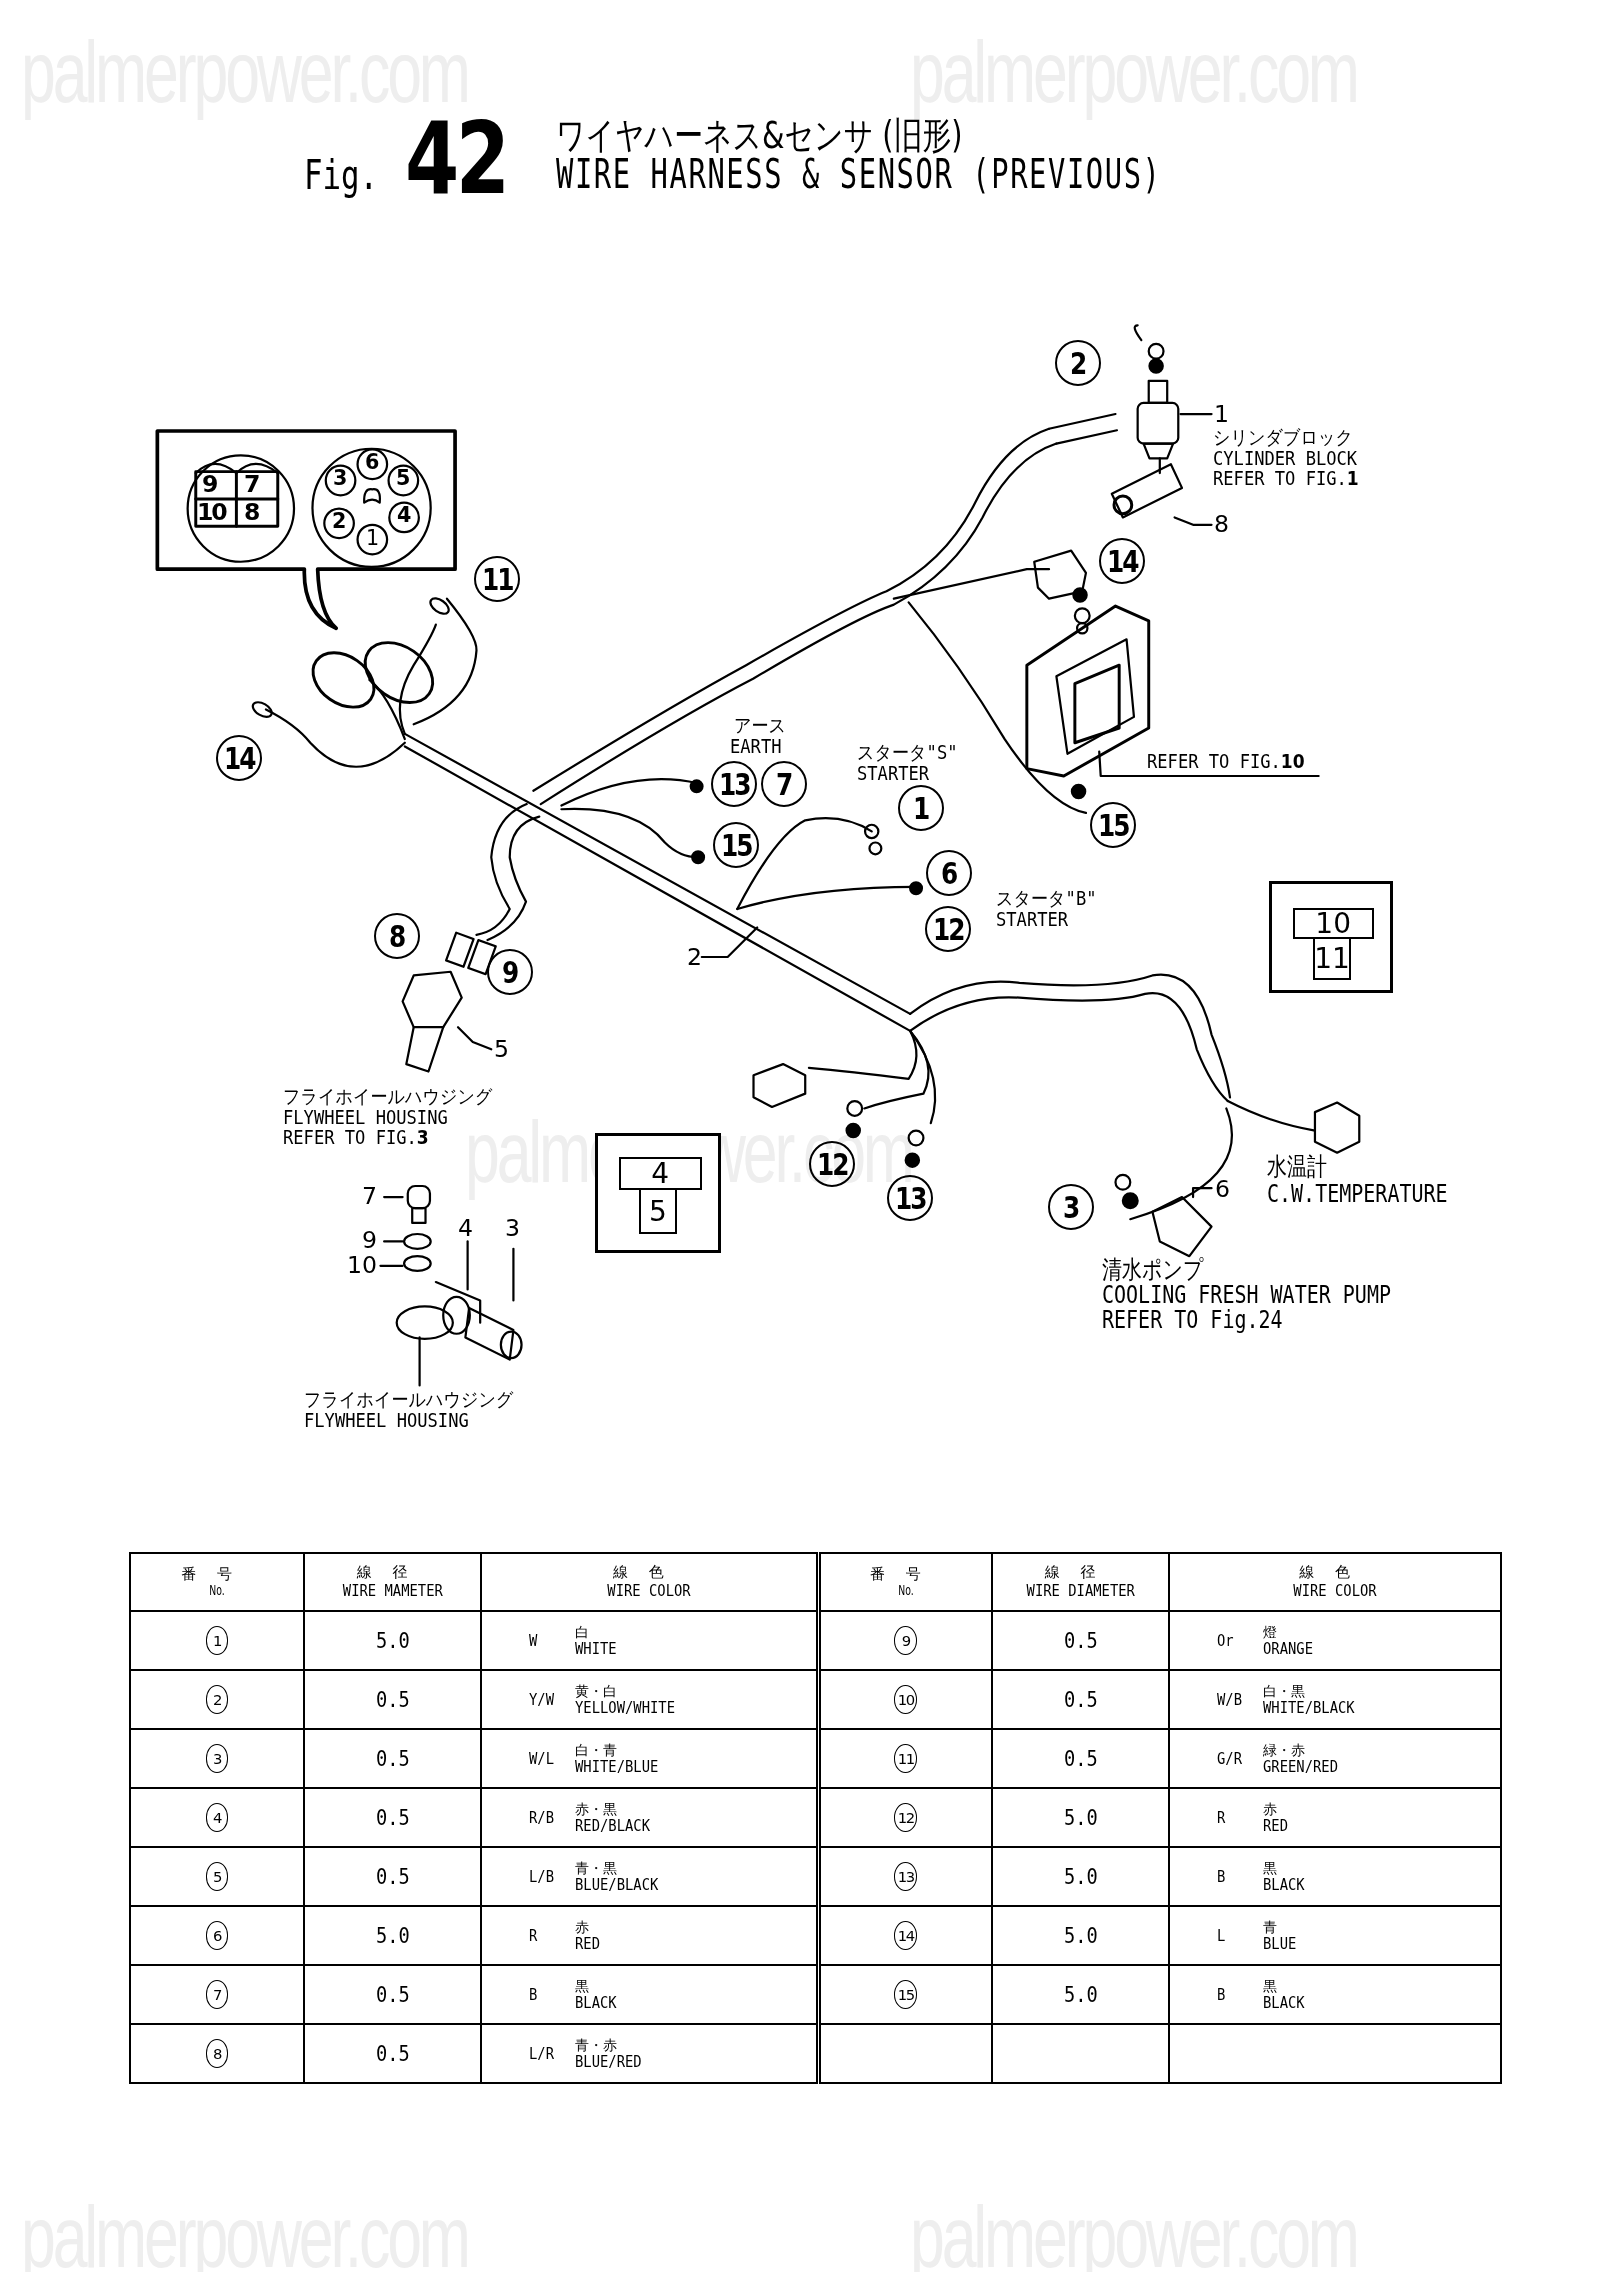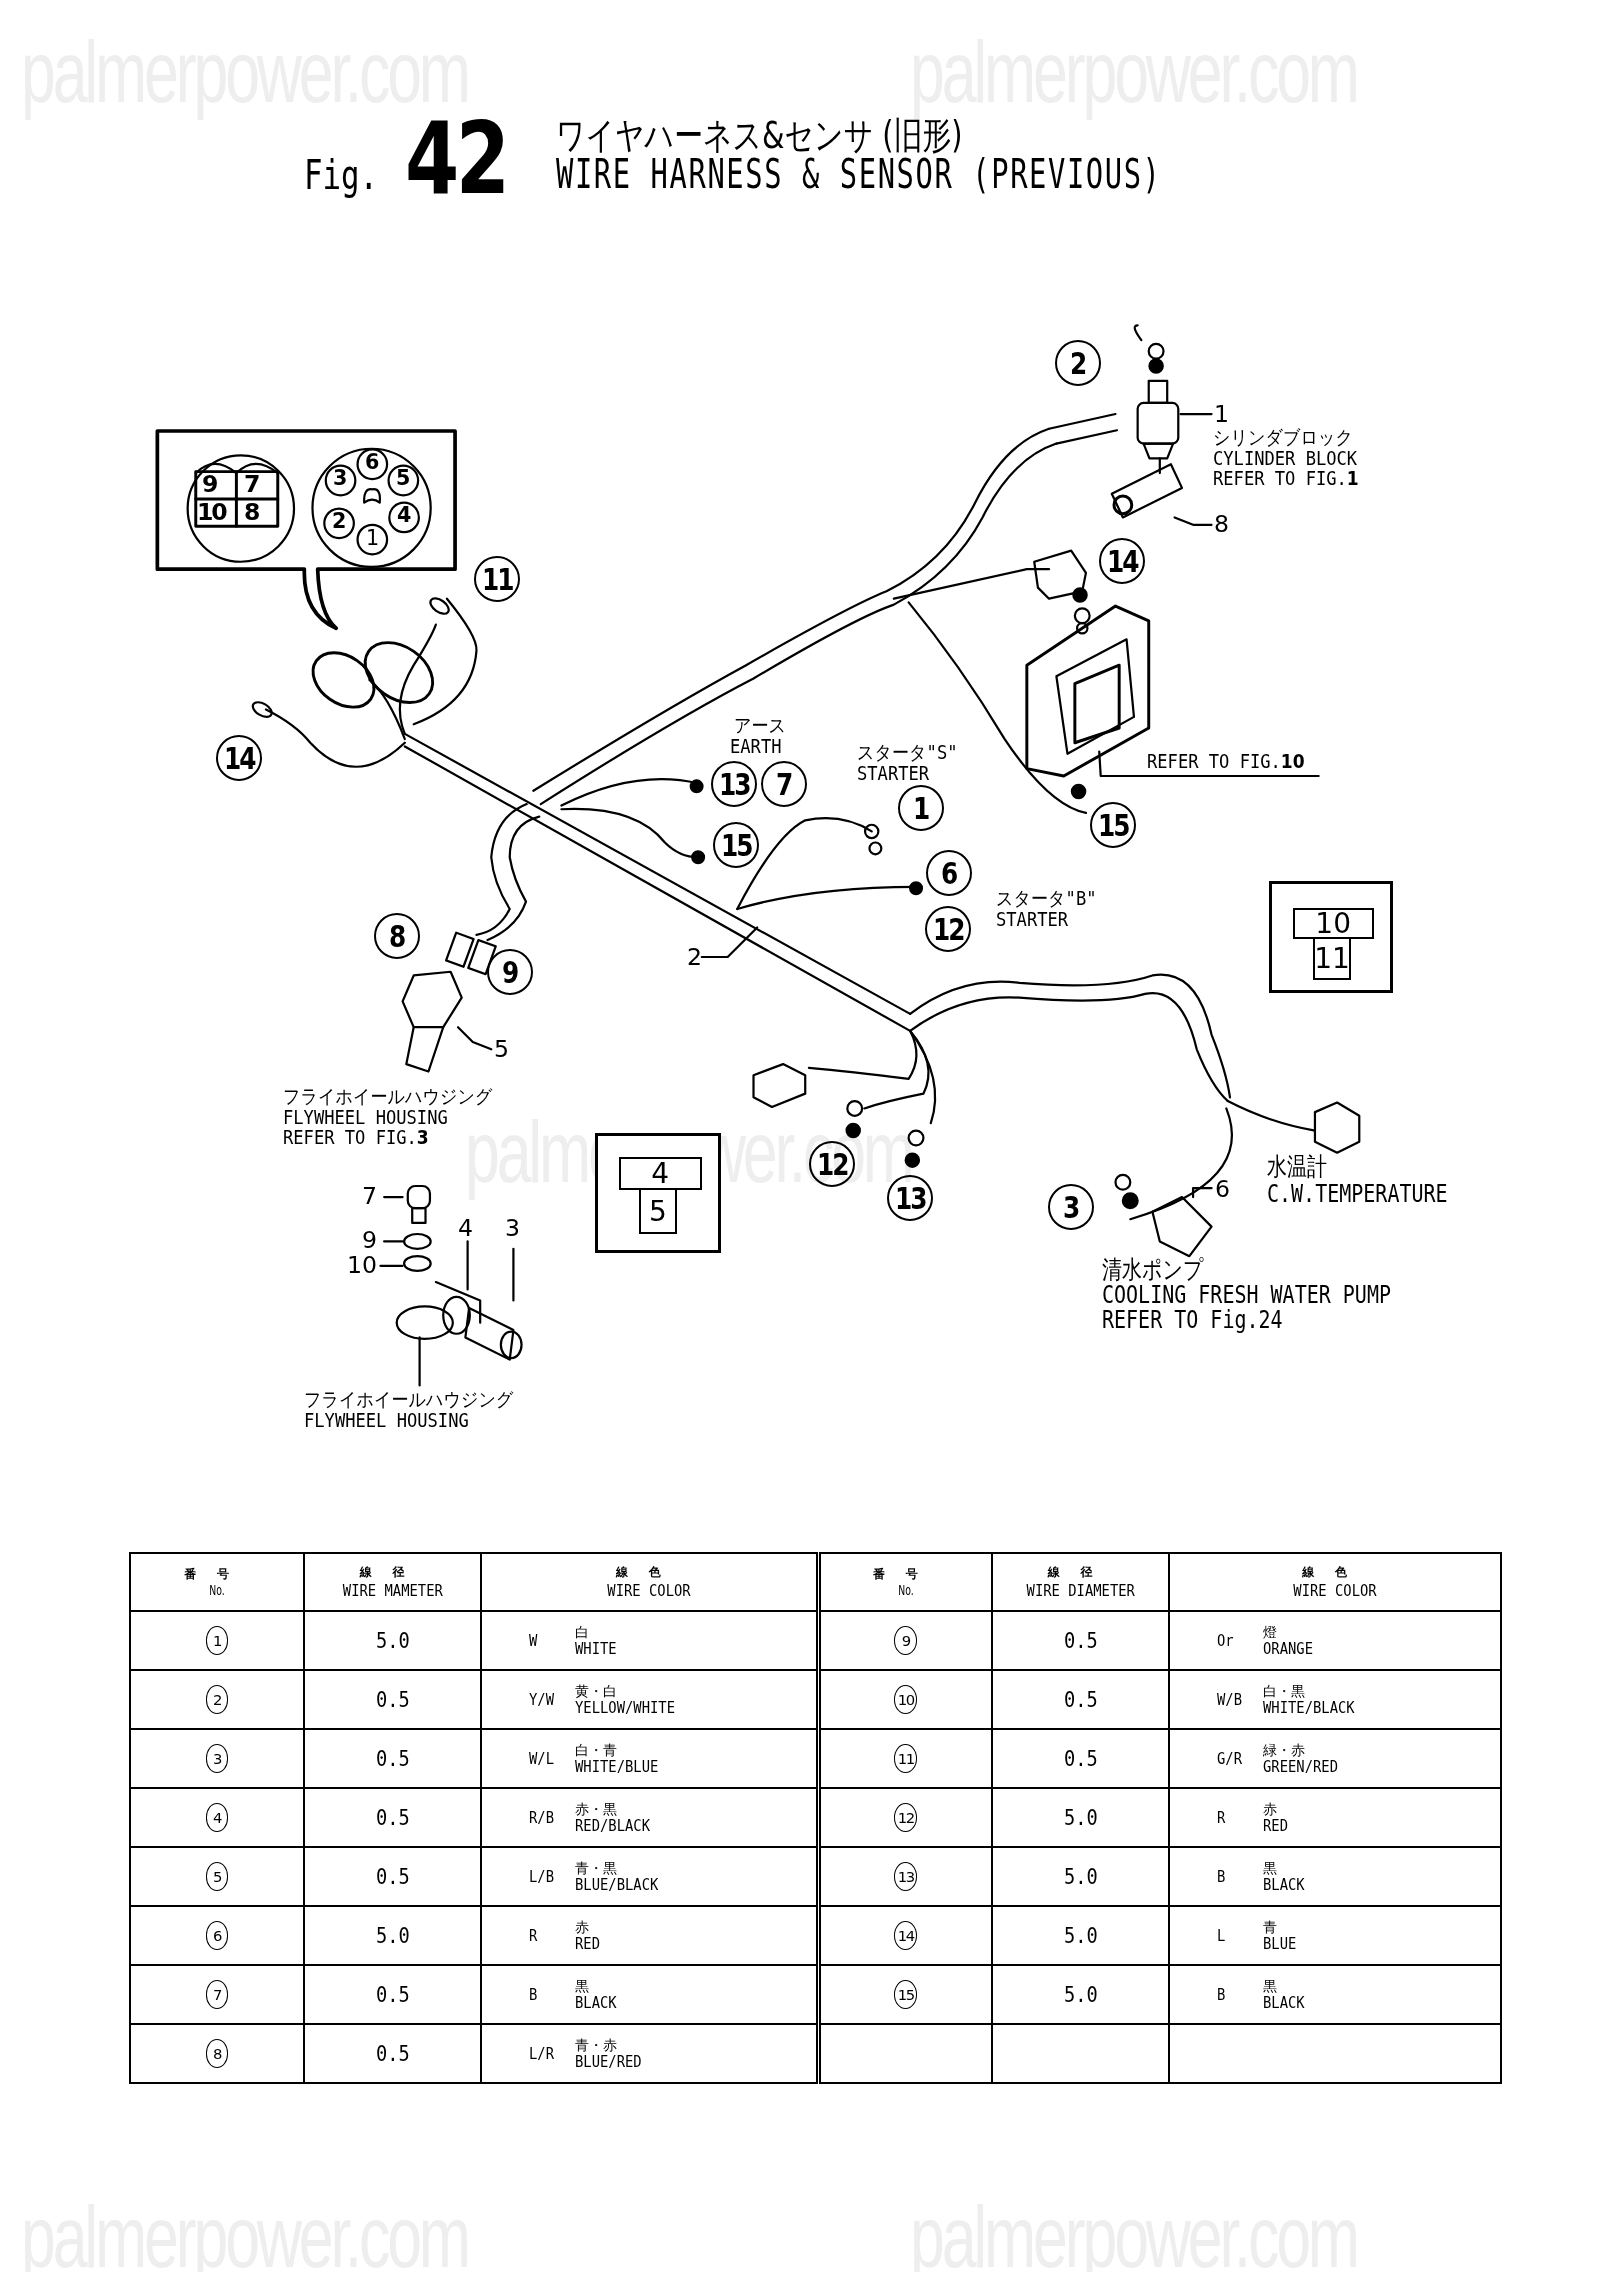--- a/index.html
+++ b/index.html
@@ -17,21 +17,21 @@
   .callout span { transform:scaleX(0.8); display:inline-block; }
   .ref { position:absolute; font-family:"DejaVu Sans",sans-serif; font-size:23.6px; z-index:2; line-height:1; }
   .keybox { position:absolute; border:3px solid #000; background:#fff; z-index:2; box-sizing:border-box; }
   .keybox .top { position:absolute; border:2.2px solid #000; box-sizing:border-box; display:flex; align-items:center; justify-content:center; font-family:"DejaVu Sans",sans-serif; font-size:28px; }
   .keybox .bot { position:absolute; border:2.2px solid #000; box-sizing:border-box; display:flex; align-items:center; justify-content:center; font-family:"DejaVu Sans",sans-serif; font-size:28px; }
   
   #wire-table { position:absolute; left:129px; top:1552px; width:1373px; border-collapse:collapse; z-index:2; table-layout:fixed; }
   #wire-table td, #wire-table th { border:2.2px solid #000; height:57px; padding:0; text-align:center; vertical-align:middle; font-weight:normal; }
   #wire-table th { height:56px; }
   #wire-table .dbl { border-left:5.9px double #000; }
-  .hjp { font-family:"DejaVu Sans",sans-serif; font-size:12px; font-weight:bold; letter-spacing:20.7px; line-height:17.7px; }
+  .hjp { font-family:"DejaVu Sans",sans-serif; font-size:15px; font-weight:normal; letter-spacing:20.7px; line-height:17.7px; }
   .hen { font-family:"DejaVu Sans Mono",monospace; font-size:16.3px; line-height:19px; transform:scaleX(0.85); display:inline-block; }
   .hno { font-family:"DejaVu Sans",sans-serif; font-size:13.3px; transform:scaleX(0.7); display:inline-block; }
   .cno { display:inline-flex; width:20.7px; height:26.6px; border:1.5px solid #000; border-radius:50%; align-items:center; justify-content:center; font-family:"DejaVu Sans",sans-serif; font-size:14.8px; letter-spacing:-1.5px; }
   .cdia { font-family:"DejaVu Sans Mono",monospace; font-size:22px; transform:scaleX(0.85); display:inline-block; }
   .ccol { text-align:left !important; padding-left:47px !important; }
   .ccol .abbr { display:inline-block; width:46px; font-family:"DejaVu Sans Mono",monospace; font-size:16.3px; vertical-align:middle; transform:scaleX(0.85); transform-origin:left center; }
   .ccol .names { display:inline-block; vertical-align:middle; line-height:16.3px; }
   .ccol .jp { font-family:"DejaVu Sans",sans-serif; font-size:14px; display:block; }
   .ccol .en { font-family:"DejaVu Sans Mono",monospace; font-size:16.3px; display:block; transform:scaleX(0.85); transform-origin:left center; }
 </style>

